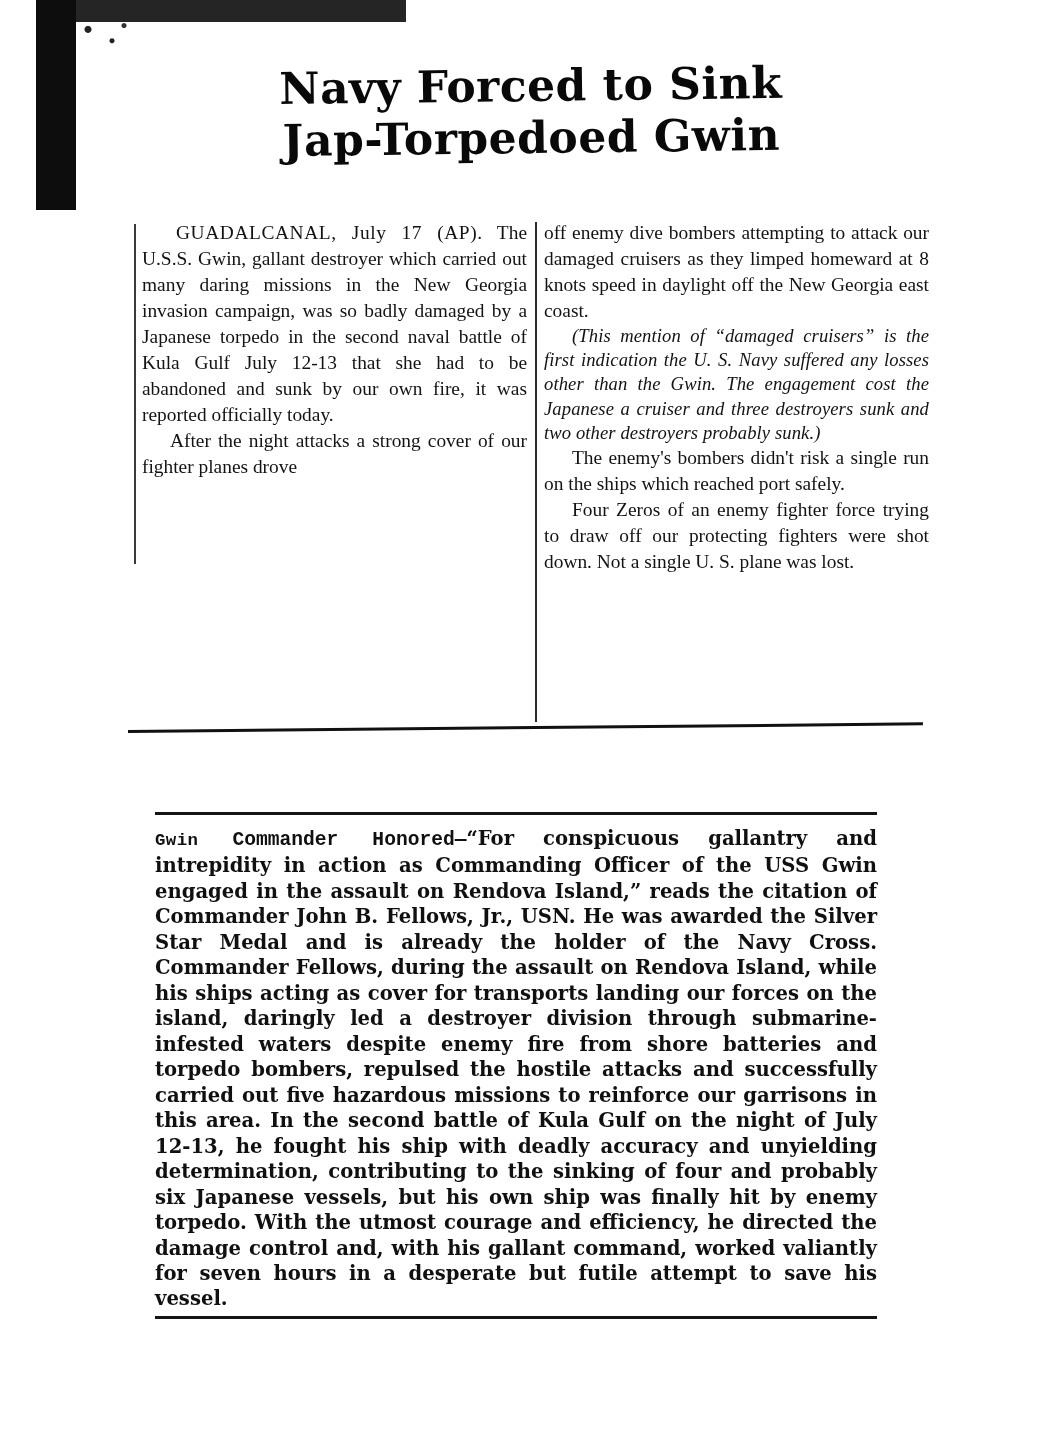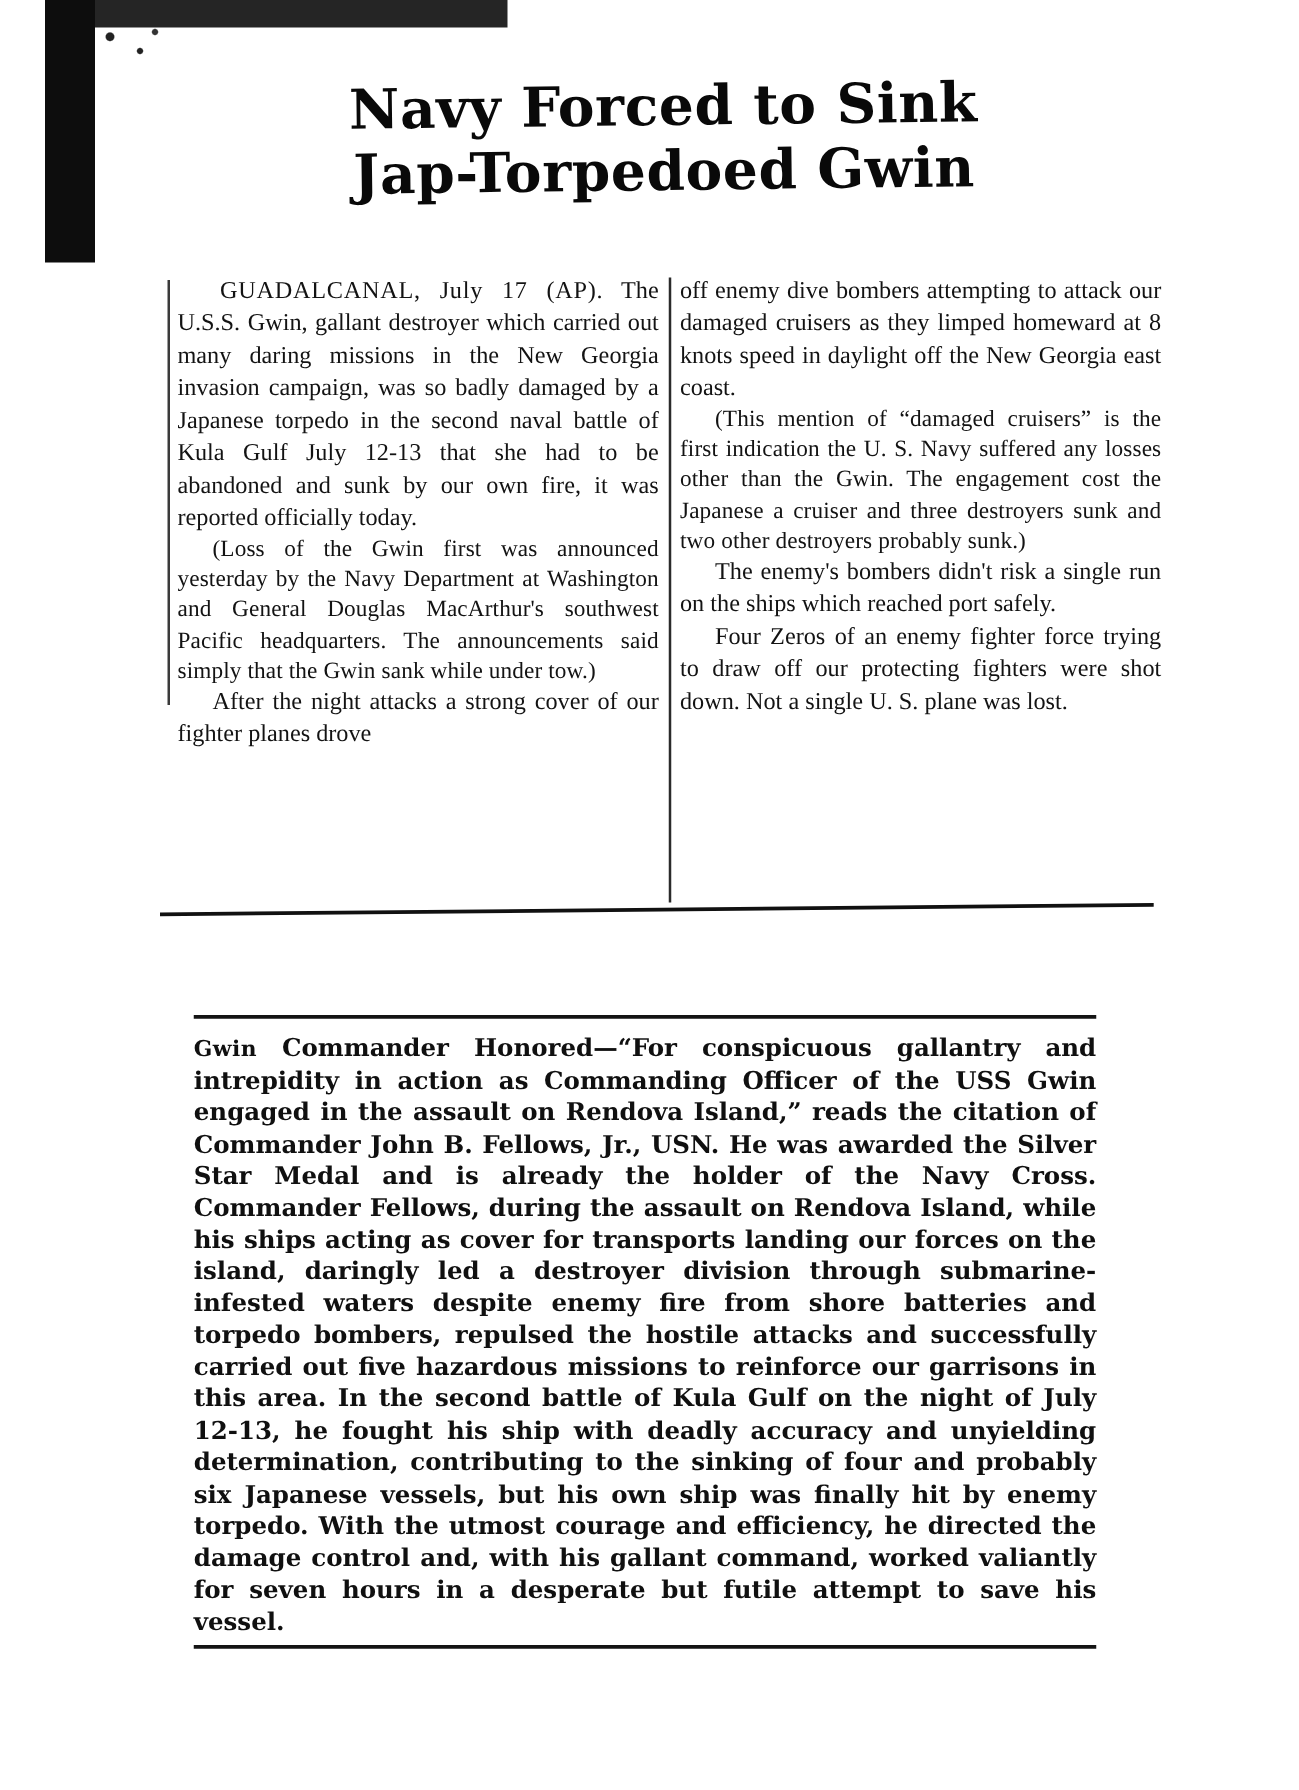--- a/index.html
+++ b/index.html
@@ -118,20 +118,21 @@
     height: 340px;
     background: #3a3a3a;
   }
 
   p.para {
     margin: 0 0 0 0;
     text-indent: 28px;
   }
   p.para.first { text-indent: 34px; }
   p.italic {
+    font-style: italic;
     font-size: 18.6px;
     line-height: 1.30;
     letter-spacing: .1px;
   }
   .lead-place { letter-spacing: .6px; }
 
   
   #clip-two {
     position: absolute;
     left: 155px;
@@ -153,20 +154,21 @@
     width: 722px;
     font-family: "DejaVu Serif", serif;
     font-size: 19.6px;
     line-height: 1.30;
     text-align: justify;
     color: #101010;
     font-weight: 600;
   }
   #clip-two-body .leadin {
     font-weight: bold;
+    font-family: Liberation Mono, monospace;
   }
   #clip-two-body .sc {
     font-size: 17.4px;
     font-weight: bold;
     letter-spacing: .4px;
   }
   #clip-two-rule-bottom {
     position: absolute;
     left: 0;
     top: 510px;
@@ -188,21 +190,20 @@
     <span class="hl-line hl1">Navy Forced to Sink</span>
     <span class="hl-line hl2">Jap-Torpedoed Gwin</span>
   </div>
 
   <div id="columns">
     <div class="col-left-rule"></div>
     <div class="col-edge-rule"></div>
 
     <div class="col col-left">
       <p class="para first"><span class="lead-place">GUADALCANAL, July 17 (AP).</span> <span>The U.S.S. Gwin, gallant destroyer which carried out many daring missions in the New Georgia invasion campaign, was so badly damaged by a Japanese torpedo in the second naval battle of Kula Gulf July 12-13 that she had to be abandoned and sunk by our own fire, it was reported officially today.</span></p>
-      <p class="para italic">(Loss of the Gwin first was announced yesterday by the Navy Department at Washington and General Douglas MacArthur's southwest Pacific headquarters. The announcements said simply that the Gwin sank while under tow.)</p>
       <p class="para">After the night attacks a strong cover of our fighter planes drove</p>
     </div>
 
     <div class="col col-right">
       <p class="para" style="text-indent:0">off enemy dive bombers attempting to attack our damaged cruisers as they limped homeward at 8 knots speed in daylight off the New Georgia east coast.</p>
       <p class="para italic">(This mention of “damaged cruisers” is the first indication the U. S. Navy suffered any losses other than the Gwin. The engagement cost the Japanese a cruiser and three destroyers sunk and two other destroyers probably sunk.)</p>
       <p class="para">The enemy's bombers didn't risk a single run on the ships which reached port safely.</p>
       <p class="para">Four Zeros of an enemy fighter force trying to draw off our protecting fighters were shot down. Not a single U. S. plane was lost.</p>
     </div>
   </div>

